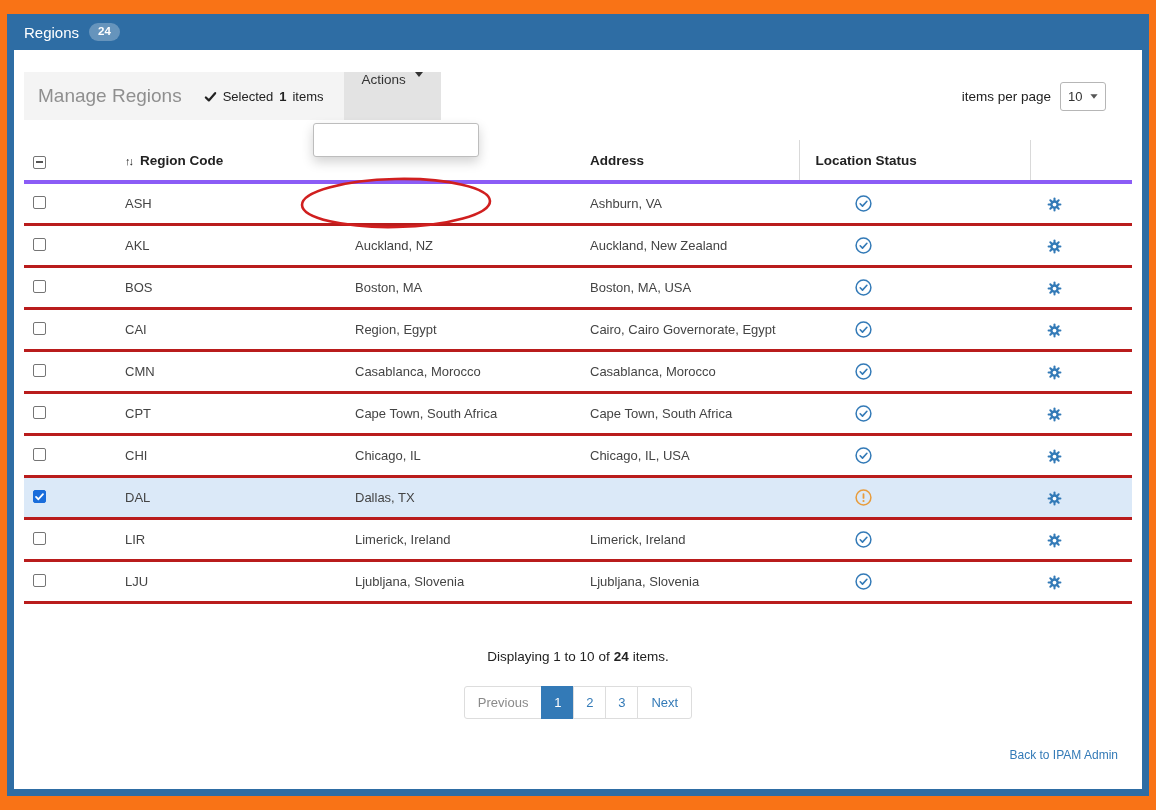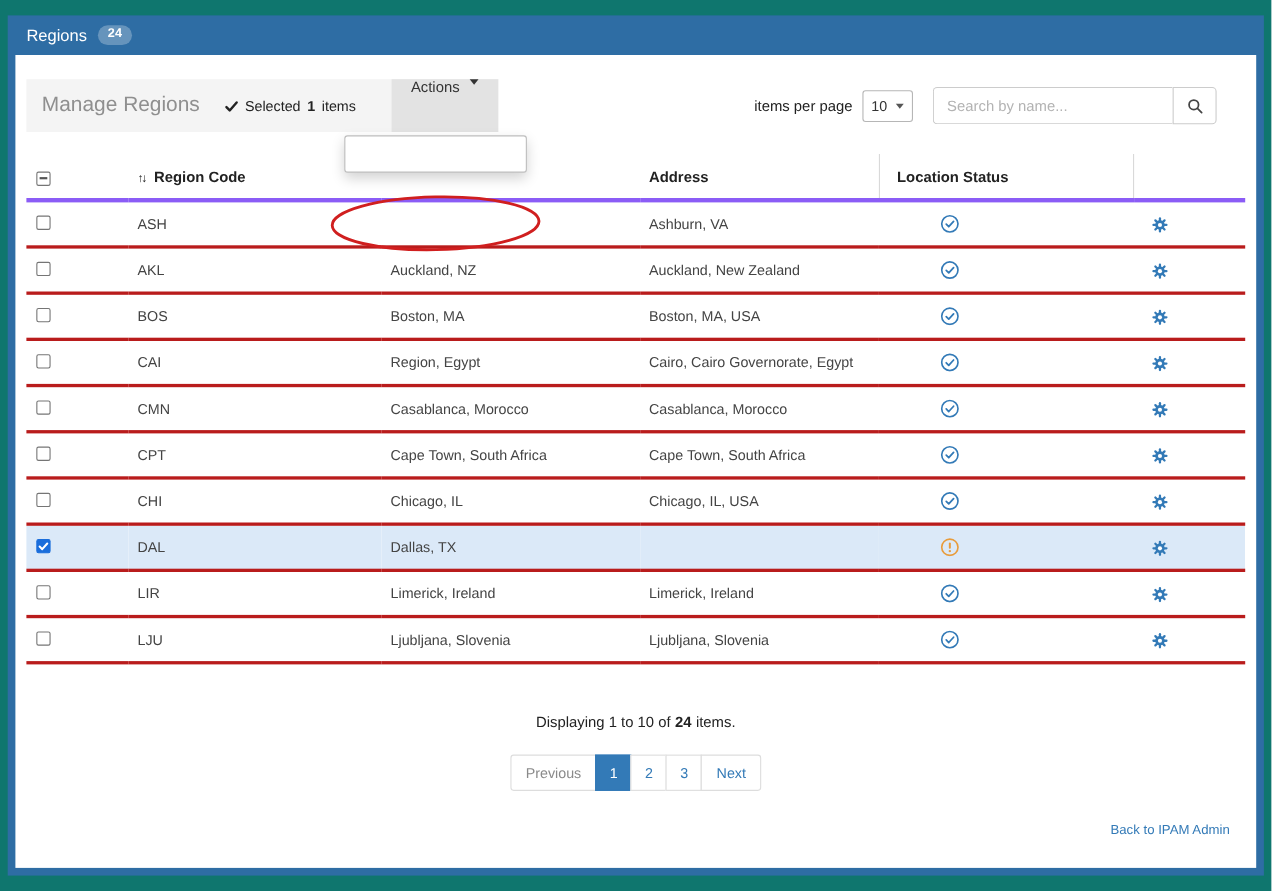--- a/index.html
+++ b/index.html
@@ -1,29 +1,29 @@
 <!DOCTYPE html>
 <html style="--header-blue: #2e6da4; --accent-blue: #337ab7; --selected-row: #dbe9f8; --checkbox-blue: #1a6ddb; --warning-orange: #e89c3c; --annotation-red: #d01f1f;"><head>
 <meta charset="utf-8">
 <style>
   html,body{margin:0;padding:0;}
   body{background:#fff;}
-  .page{position:relative;width:1156px;height:810px;overflow:hidden;background:#0f766e;
+  .page{position:relative;width:1156px;height:810px;overflow:hidden;background:#f97316;
         font-family:"Liberation Sans","DejaVu Sans",sans-serif;color:#333;}
   .frame{position:absolute;left:7px;top:14px;width:1142px;height:782px;background:var(--header-blue,#2e6da4);}
   .frame-header{height:36px;display:flex;align-items:center;gap:10px;padding:0 17px;}
   .page-title{color:#fff;font-size:15px;}
   .badge{background:rgba(255,255,255,.27);color:#fff;font-size:11.5px;font-weight:bold;border-radius:10px;padding:3px 9px;line-height:1;}
   .content{position:absolute;left:7px;top:36px;width:1128px;height:739px;background:#fff;}
 
   
   .toolbar{position:relative;margin:22px 10px 0;height:48px;display:flex;align-items:center;}
   .toolbar-left{display:flex;align-items:center;height:48px;background:#f4f4f4;padding-left:14px;}
   .manage-heading{font-size:19px;color:#8f8f8f;margin-right:22px;white-space:nowrap;}
-  .selected-wrap{display:inline-flex;align-items:center;gap:6px;font-size:13px;color:#222;margin-right:32px;white-space:nowrap;}
+  .selected-wrap{display:inline-flex;align-items:center;gap:6px;font-size:13px;color:#222;margin-right:20px;white-space:nowrap;}
   .selected-count{font-weight:bold;}
   .actions-btn{height:48px;border:none;background:#e3e3e3;padding:0 18px;font-size:13.5px;color:#333;
                display:flex;align-items:flex-start;gap:9px;cursor:pointer;font-family:inherit;}
   .caret{width:0;height:0;border-left:4px solid transparent;border-right:4px solid transparent;border-top:5px solid #333;}
   .toolbar-right{margin-left:auto;display:flex;align-items:center;gap:9px;padding-right:26px;}
   .pp-label{font-size:13.5px;color:#222;white-space:nowrap;}
   .pp-select{width:46px;height:29px;border:1px solid #b6b6b6;border-radius:3px;background:#fff;display:flex;
              align-items:center;justify-content:space-between;padding:0 7px;font-size:13px;color:#333;cursor:pointer;box-sizing:border-box;}
   .pp-select .caret{border-top-color:#555;transform:scale(.9);}
   .search-group{display:flex;height:34px;margin-left:9px;}
@@ -104,31 +104,20 @@
           <button class="actions-btn">
             <span>Actions</span>
             <span class="caret"></span>
           </button>
         </div>
         <div class="toolbar-right">
           <span class="pp-label">items per page</span>
           <div class="pp-select">
             <span>10</span>
             <span class="caret"></span>
-          </div>
-          <div class="search-group">
-            <input class="search-input" type="text" placeholder="Search by name..." style="">
-            <button class="search-btn">
-              <span style="display:inline-flex;">
-                <svg width="15" height="15" viewBox="0 0 16 16">
-                    <circle cx="6.7" cy="6.7" r="4.6" fill="none" stroke="#444" stroke-width="1.7"></circle>
-                    <line x1="10.2" y1="10.2" x2="14.3" y2="14.3" stroke="#444" stroke-width="1.7" stroke-linecap="round"></line>
-                  </svg>
-              </span>
-            </button>
           </div>
         </div>
       </div>
 
       <table class="regions-table">
         <colgroup>
           <col style="width:93px">
             <col style="width:230px">
             <col style="width:235px">
           <col style="width:217px">

